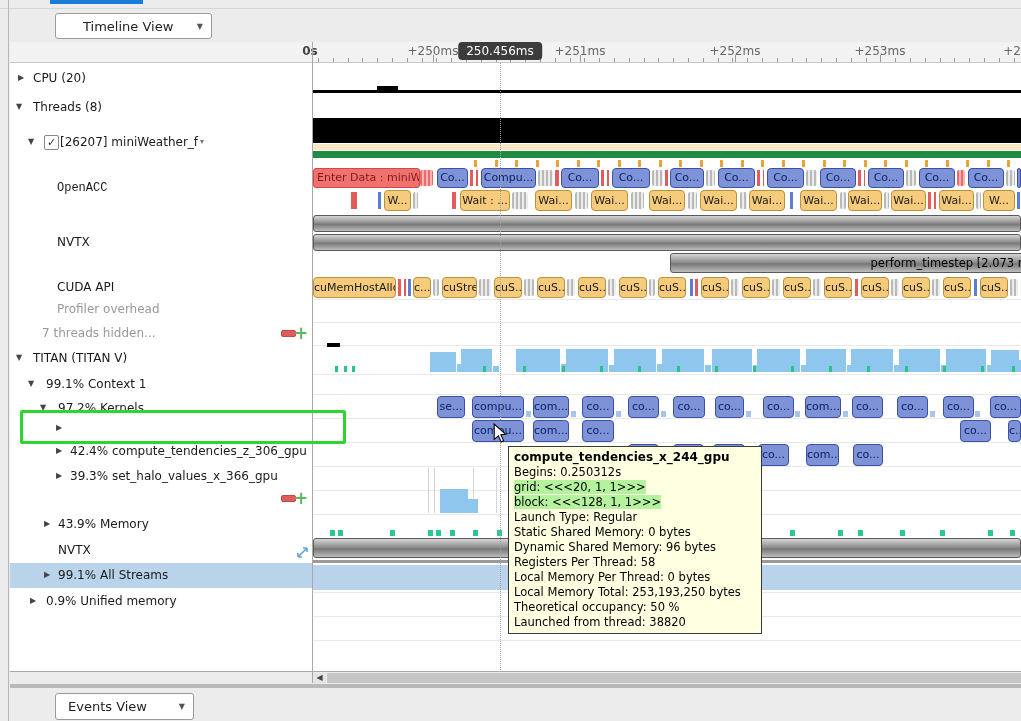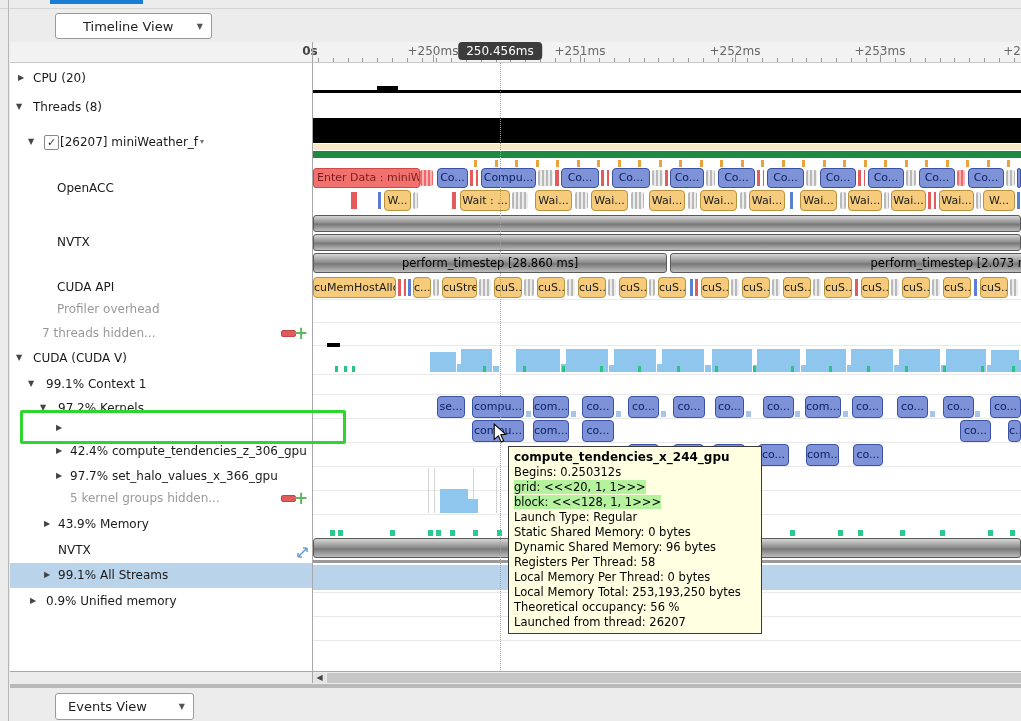--- a/index.html
+++ b/index.html
@@ -136,39 +136,38 @@
 
   <div id="tree-panel">
       <div class="tree-arrow" style="left: 8px; top: 5px;">▶</div>
       <div class="tree-item" style="left: 23px; top: 5px;">CPU (20)</div>
       <div class="tree-arrow" style="left: 6px; top: 34px;">▼</div>
       <div class="tree-item" style="left: 23px; top: 34px;">Threads (8)</div>
       <div class="tree-arrow" style="left: 18px; top: 69px;">▼</div>
       <div class="checkbox" style="left: 34px; top: 72px;">✓</div>
       <div class="tree-item" style="left: 50px; top: 69px;">[26207] miniWeather_f</div>
       <div class="tree-arrow" style="left: 190px; top: 69px; color: rgb(119, 119, 119);">▾</div>
-      <div class="tree-item" style="left: 47px; top: 115px;">OpenACC</div>
+      <div class="tree-item" style="left: 47px; top: 115px; font-family: Liberation Mono, monospace;">OpenACC</div>
       <div class="tree-item" style="left: 47px; top: 169px;">NVTX</div>
       <div class="tree-item" style="left: 47px; top: 214px;">CUDA API</div>
       <div class="tree-item gray" style="left: 47px; top: 236px;">Profiler overhead</div>
       <div class="tree-item gray" style="left: 32px; top: 260px;">7 threads hidden...</div>
       <div class="minus-ic" style="left: 271px; top: 267px;"></div>
       <div class="plus-ic" style="left: 284px; top: 263px;">+</div>
       <div class="tree-arrow" style="left: 6px; top: 285px;">▼</div>
-      <div class="tree-item" style="left: 23px; top: 285px;">CUDA (CUDA V)</div>
+      <div class="tree-item" style="left: 23px; top: 285px;">TITAN (TITAN V)</div>
       <div class="tree-arrow" style="left: 18px; top: 311px;">▼</div>
       <div class="tree-item" style="left: 36px; top: 311px;">99.1% Context 1</div>
       <div class="tree-arrow" style="left: 30px; top: 335px;">▼</div>
       <div class="tree-item" style="left: 48px; top: 335px;">97.2% Kernels</div>
       <div class="tree-arrow" style="left: 46px; top: 355px;">▶</div>
       <div class="tree-arrow" style="left: 46px; top: 378px;">▶</div>
       <div class="tree-item" style="left: 60px; top: 378px;">42.4% compute_tendencies_z_306_gpu</div>
       <div class="tree-arrow" style="left: 46px; top: 403px;">▶</div>
-      <div class="tree-item" style="left: 60px; top: 403px;">97.7% set_halo_values_x_366_gpu</div>
-      <div class="tree-item gray" style="left: 60px; top: 425px;">5 kernel groups hidden...</div>
+      <div class="tree-item" style="left: 60px; top: 403px;">39.3% set_halo_values_x_366_gpu</div>
       <div class="minus-ic" style="left: 271px; top: 432px;"></div>
       <div class="plus-ic" style="left: 284px; top: 428px;">+</div>
       <div class="tree-arrow" style="left: 34px; top: 451px;">▶</div>
       <div class="tree-item" style="left: 48px; top: 451px;">43.9% Memory</div>
       <div class="tree-item" style="left: 48px; top: 477px;">NVTX</div>
       <div id="expand-ic" style="left: 286px; top: 481px; position: absolute;"><svg width="13" height="13">
           <path d="M2 11 L11 2 M2 11 L2 7 M2 11 L6 11 M11 2 L7 2 M11 2 L11 6" stroke="#6aa3d8" stroke-width="1.6" fill="none"></path>
         </svg></div>
       <div class="sel-bg" style="left: 0px; top: 500px; width: 302px;"></div>
       <div class="tree-arrow" style="left: 34px; top: 502px;">▶</div>
@@ -274,21 +273,20 @@
       <div class="blk tan" style="left: 848px; top: 190px; width: 34px; height: 21px; line-height: 19px;">Wai...</div>
       <div class="blk gray" style="left: 884px; top: 192px; width: 5px; height: 17px; line-height: 15px;"></div>
       <div class="blk tan" style="left: 891px; top: 190px; width: 35px; height: 21px; line-height: 19px;">Wai...</div>
       <div class="blk redpair" style="left: 928px; top: 192px; width: 8px; height: 17px; line-height: 15px;"></div>
       <div class="blk tan" style="left: 939px; top: 190px; width: 35px; height: 21px; line-height: 19px;">Wai...</div>
       <div class="blk gray" style="left: 976px; top: 192px; width: 5px; height: 17px; line-height: 15px;"></div>
       <div class="blk tan" style="left: 983px; top: 190px; width: 32px; height: 21px; line-height: 19px;">W...</div>
       <div class="blk bluebar" style="left: 1017px; top: 192px; width: 3px; height: 17px; line-height: 15px;"></div>
       <div class="gradbar" style="left: 313px; top: 215px; width: 708px; height: 17px; line-height: 15px;"></div>
       <div class="gradbar" style="left: 313px; top: 234px; width: 708px; height: 17px; line-height: 15px;"></div>
-      <div class="gradbar" style="left: 313px; top: 253px; width: 354px; height: 20px; line-height: 18px;">perform_timestep [28.860 ms]</div>
       <div class="gradbar" style="left: 670px; top: 253px; width: 570px; height: 20px; line-height: 18px;">perform_timestep [2.073 ms]</div>
       <div class="blk tan" style="left: 313px; top: 277px; width: 83px; height: 21px; line-height: 19px;">cuMemHostAlloc</div>
       <div class="blk redpair" style="left: 398px; top: 279px; width: 8px; height: 17px; line-height: 15px;"></div>
       <div class="blk bluebar" style="left: 408px; top: 279px; width: 3px; height: 17px; line-height: 15px;"></div>
       <div class="blk tan" style="left: 413px; top: 277px; width: 18px; height: 21px; line-height: 19px;">c...</div>
       <div class="blk gray" style="left: 433px; top: 279px; width: 6px; height: 17px; line-height: 15px;"></div>
       <div class="blk tan" style="left: 442px; top: 277px; width: 35px; height: 21px; line-height: 19px;">cuStre...</div>
       <div class="blk gray" style="left: 479px; top: 279px; width: 12px; height: 17px; line-height: 15px;"></div>
       <div class="blk tan" style="left: 494px; top: 277px; width: 28px; height: 21px; line-height: 19px;">cuS...</div>
       <div class="blk gray" style="left: 524px; top: 279px; width: 10px; height: 17px; line-height: 15px;"></div>
@@ -436,22 +434,22 @@
     <div id="tt-lines">
         <div class="tt-line">Begins: 0.250312s</div>
         <div class="tt-line"><span class="hl">grid:  &lt;&lt;&lt;20, 1, 1&gt;&gt;&gt;</span></div>
         <div class="tt-line"><span class="hl">block: &lt;&lt;&lt;128, 1, 1&gt;&gt;&gt;</span></div>
         <div class="tt-line">Launch Type: Regular</div>
         <div class="tt-line">Static Shared Memory: 0 bytes</div>
         <div class="tt-line">Dynamic Shared Memory: 96 bytes</div>
         <div class="tt-line">Registers Per Thread: 58</div>
         <div class="tt-line">Local Memory Per Thread: 0 bytes</div>
         <div class="tt-line">Local Memory Total: 253,193,250 bytes</div>
-        <div class="tt-line">Theoretical occupancy: 56 %</div>
-        <div class="tt-line">Launched from thread: 26207</div>
+        <div class="tt-line">Theoretical occupancy: 50 %</div>
+        <div class="tt-line">Launched from thread: 38820</div>
       </div>
   </div>
 
   <svg id="cursor-svg" width="16" height="20" viewBox="0 0 13 19" style="left: 492px; top: 423px;">
     <path d="M1 1 L1 15.5 L5 12.2 L7.6 18 L10 16.9 L7.3 11.2 L12 10.8 Z" fill="#fff" stroke="#000" stroke-width="1"></path>
   </svg>
 
   <div class="abs" style="left:10px;top:671px;width:1011px;height:1px;background:#a8a8a8;"></div>
   <div id="hscroll-btn" style="left:313px;top:673px;width:13px;height:10px;line-height:10px;">◀</div>
   <div id="hscroll-track" style="left:327px;top:673px;width:694px;height:10px;"></div>

